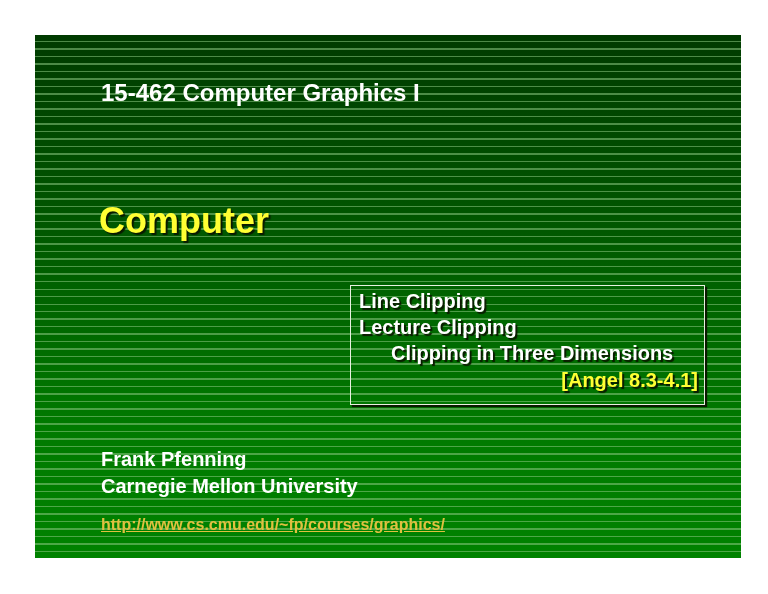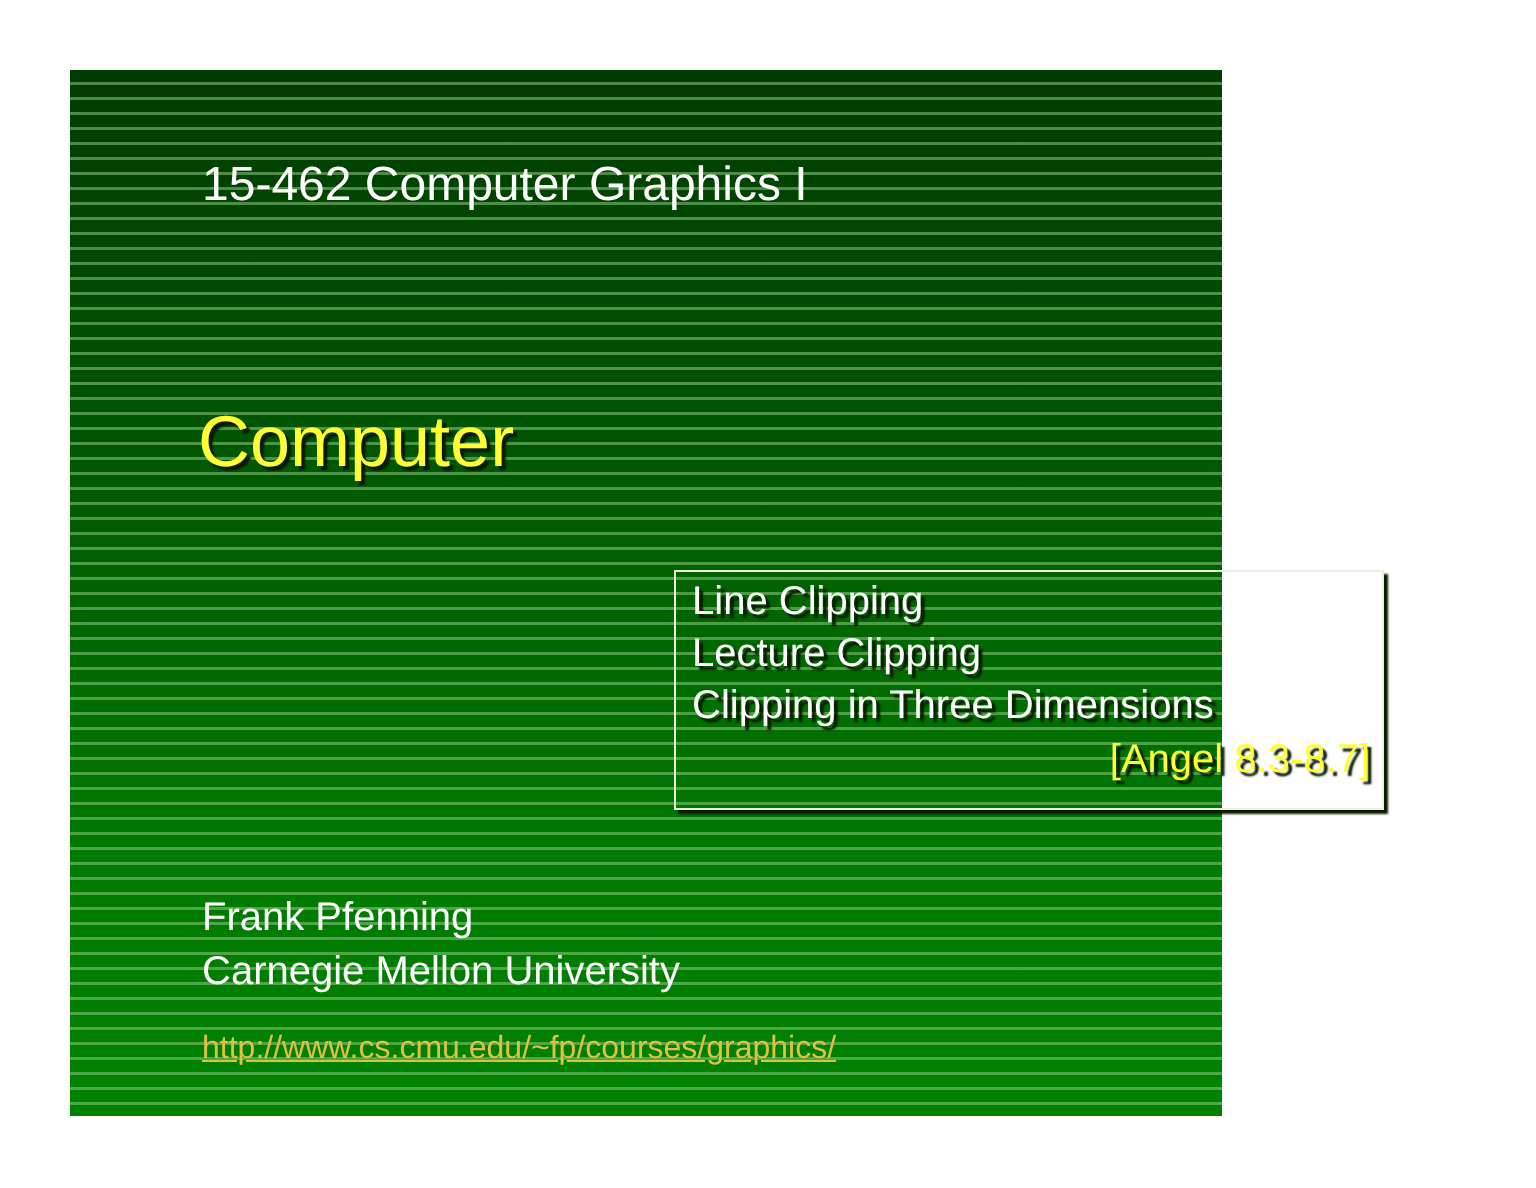--- a/index.html
+++ b/index.html
@@ -1,49 +1,50 @@
 <!DOCTYPE html>
 <html><head>
 <meta charset="utf-8">
 <style>
   html, body { margin:0; padding:0; }
   body { width:768px; height:594px; background:#ffffff; position:relative; overflow:hidden;
          font-family:"Liberation Sans", sans-serif; }
-  .slide { position:absolute; left:35px; top:35px; width:576px; height:523px;
+  .slide { position:absolute; left:35px; top:35px; width:706px; height:523px;
     background:
       repeating-linear-gradient(to bottom, transparent 0px, transparent 6px, rgba(140,200,130,0.55) 6px, rgba(140,200,130,0.55) 7.5px),
       linear-gradient(to bottom, #003b00 0%, #005a00 40%, #007a00 75%, #008200 100%);
+    font-weight: bold;
   }
   .t { position:absolute; color:#ffffff; white-space:nowrap; }
   .course { left:66px; top:44px; font-size:24px; }
   .lecture { left:66px; top:83px; font-size:24px; }
   .title { left:64px; top:165px; font-size:36px; color:#ffff33;
            text-shadow:2px 2px 1px #0a1a00; }
-  .box { position:absolute; left:302px; top:250px; width:353px; height:118px;
+  .box { position:absolute; left:315px; top:250px; width:353px; height:118px;
          border:1px solid #e8f0e0; box-shadow:2px 2px 1px #0a1a00; }
   .topic { position:absolute; left:8px; font-size:20px; color:#ffffff;
            text-shadow:2px 2px 1px #0a1a00; white-space:nowrap; }
-  .t1 { top:4px; } .t2 { top:30px; } .t3 { top:56px; }
+  .t1 { top:4px; } .t2 { top:30px; } .t3 { top:56px;margin-left:32px; }
   .ref { position:absolute; right:6px; top:83px; font-size:20px; color:#ffff33;
          text-shadow:2px 2px 1px #0a1a00; white-space:nowrap; }
   .date { left:66px; top:386px; font-size:20px; }
   .author { left:66px; top:413px; font-size:20px; }
   .uni { left:66px; top:440px; font-size:20px; }
   .url { left:66px; top:481px; font-size:16px; color:#e0c040; text-decoration:underline; }
 </style>
 </head>
 <body>
 
 <div class="slide">
   <div class="t course">15-462 Computer Graphics I</div>
   <div class="t title">Computer</div>
 
   <div class="box">
     <div class="topic t1">Line Clipping</div>
     <div class="topic t2">Lecture Clipping</div>
     <div class="topic t3">Clipping in Three Dimensions</div>
-    <div class="ref">[Angel 8.3-8.7]</div>
+    <div class="ref">[Angel 8.3-4.1]</div>
   </div>
 
   <div class="t uni">Carnegie Mellon University</div>
   <div class="t author">Frank Pfenning</div>
   <a class="t url">http://www.cs.cmu.edu/~fp/courses/graphics/</a>
 </div>
 
 </body></html>

